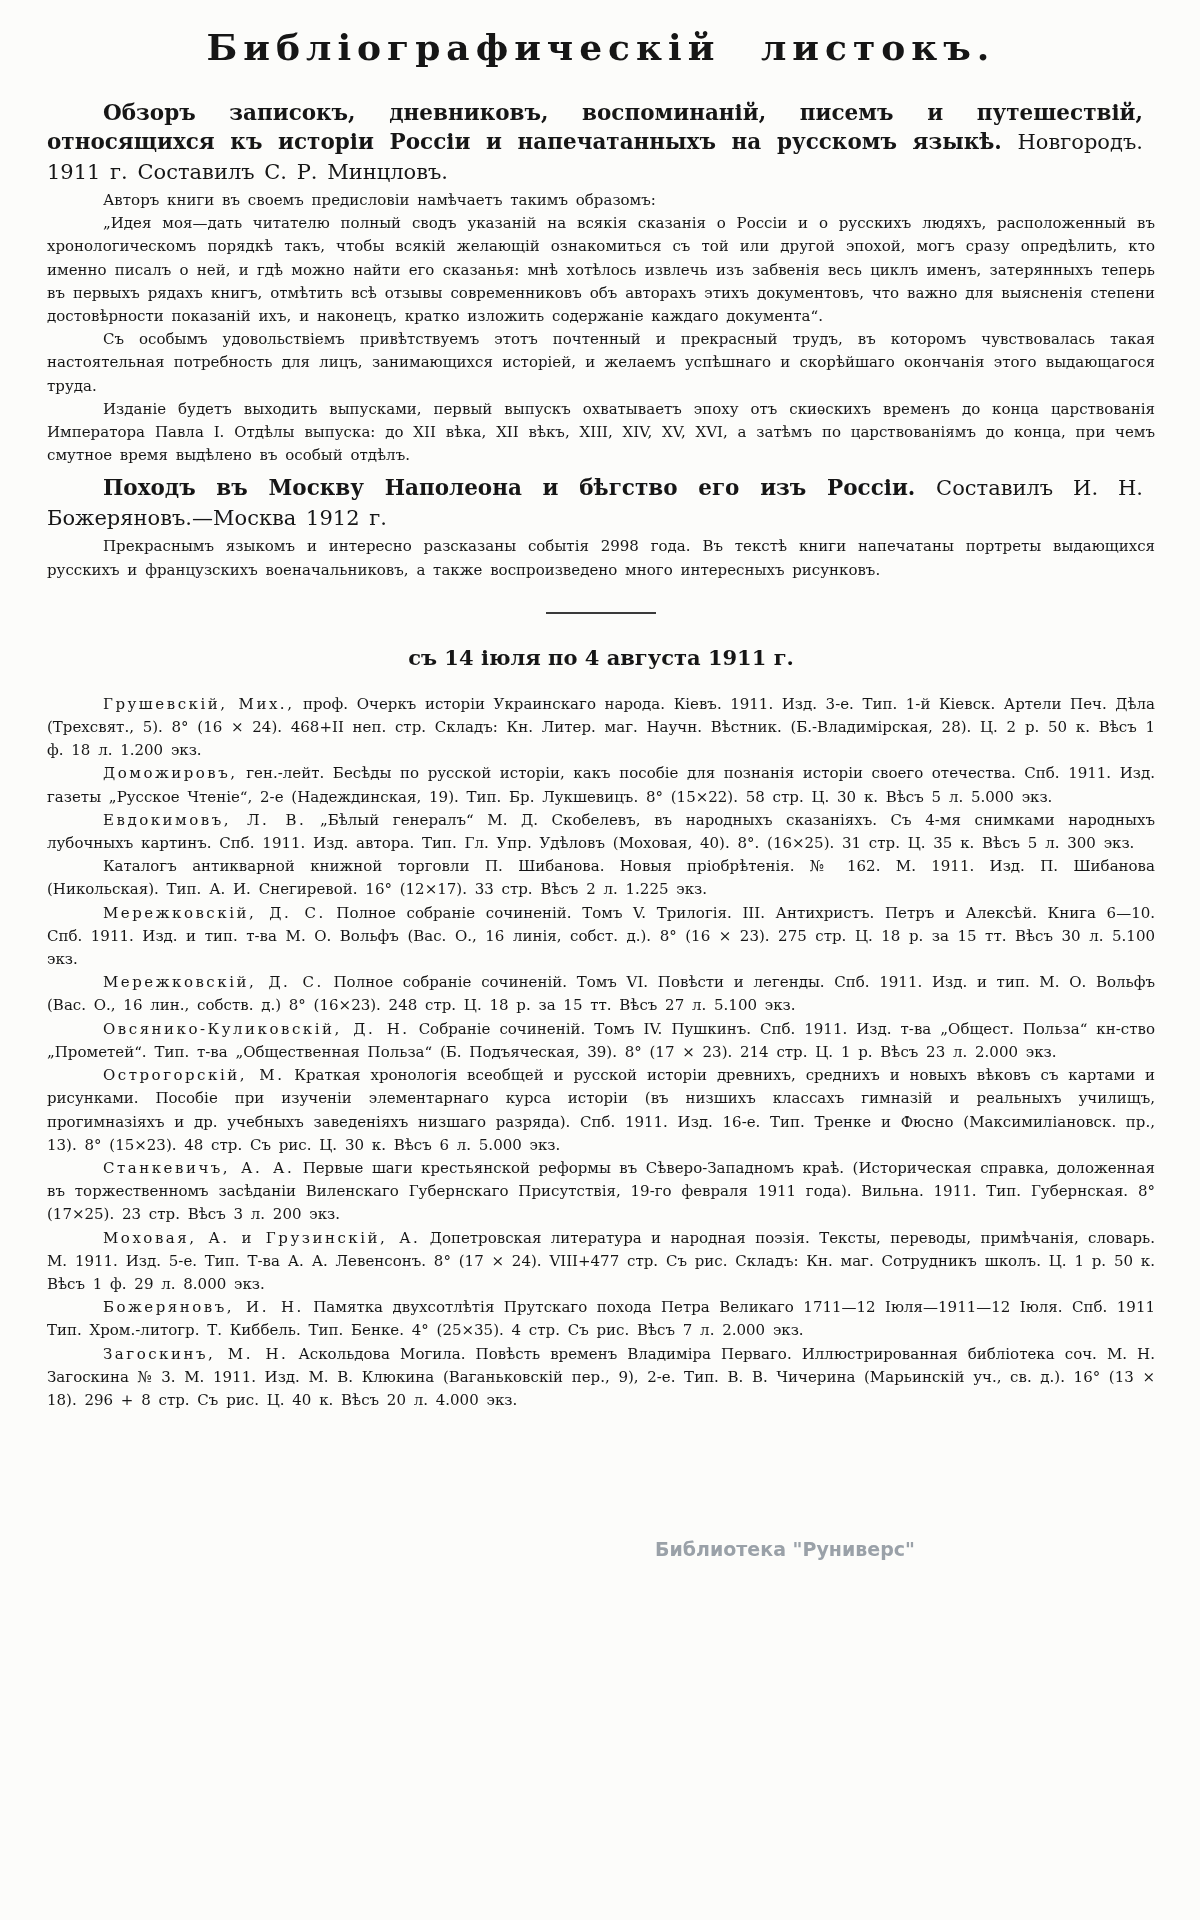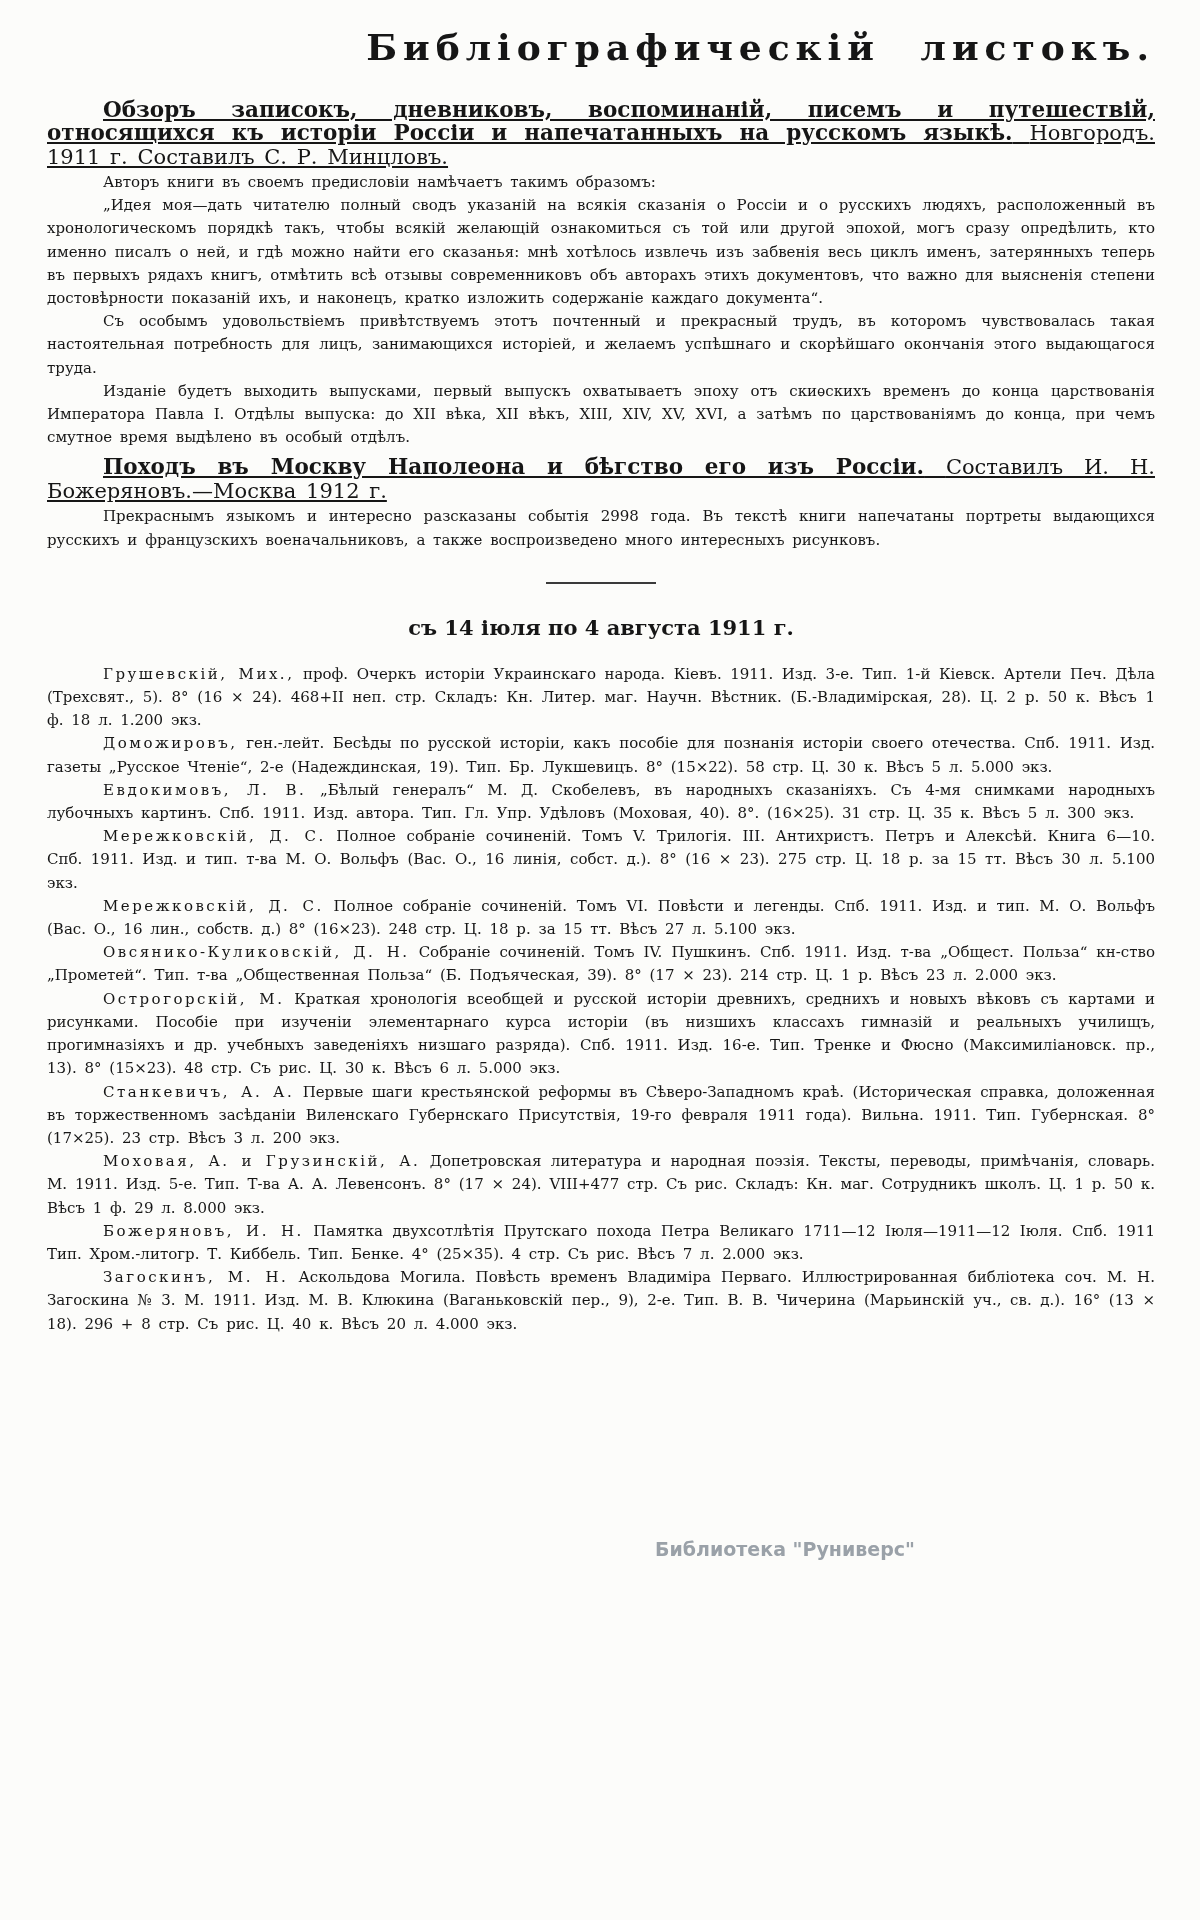--- a/index.html
+++ b/index.html
@@ -10,36 +10,35 @@
     overflow: hidden;
     position: relative;
     color: #161616;
     font-family: "DejaVu Serif", "Liberation Serif", serif;
   }
   .page { padding: 26px 45px 0 47px; }
 
   .doc-title {
     font-size: 36px;
     font-weight: 600;
-    text-align: right;
+    text-align: center;
     letter-spacing: 6px;
     word-spacing: 22px;
     margin: 0 0 30px 0;
     white-space: nowrap;
   }
 
   .review-title {
     font-size: 21.5px;
-    line-height: 23px;
+    line-height: 29px;
     font-weight: bold;
     text-align: justify;
     text-indent: 56px;
-    margin: 6px 0 2px 0;
+    margin: 6px 12px 2px 0;
     word-spacing: 3px;
-    text-decoration: underline;
   }
   .review-title .plain { font-weight: normal; font-size: 21px; }
 
   p.body, p.entry {
     font-size: 15px;
     line-height: 23.2px;
     text-align: justify;
     text-indent: 56px;
     margin: 0;
     word-spacing: 3px;
@@ -111,20 +110,24 @@
     </p>
     <p class="entry">
       <span class="spaced">Доможировъ,</span>
       <span>ген.-лейт. Бесѣды по русской исторіи, какъ пособіе для познанія исторіи своего отечества. Спб. 1911. Изд. газеты „Русское Чтеніе“, 2-е (Надеждинская, 19). Тип. Бр. Лукшевицъ. 8° (15×22). 58 стр. Ц. 30 к. Вѣсъ 5 л. 5.000 экз.</span>
     </p>
     <p class="entry">
       <span class="spaced">Евдокимовъ, Л. В.</span>
       <span>„Бѣлый генералъ“ М. Д. Скобелевъ, въ народныхъ сказаніяхъ. Съ 4-мя снимками народныхъ лубочныхъ картинъ. Спб. 1911. Изд. автора. Тип. Гл. Упр. Удѣловъ (Моховая, 40). 8°. (16×25). 31 стр. Ц. 35 к. Вѣсъ 5 л. 300 экз.</span>
     </p>
     <p class="entry">
+      <span class="spaced"></span>
+      <span>Каталогъ антикварной книжной торговли П. Шибанова. Новыя пріобрѣтенія. № 162. М. 1911. Изд. П. Шибанова (Никольская). Тип. А. И. Снегиревой. 16° (12×17). 33 стр. Вѣсъ 2 л. 1.225 экз.</span>
+    </p>
+    <p class="entry">
       <span class="spaced">Мережковскій, Д. С.</span>
       <span>Полное собраніе сочиненій. Томъ V. Трилогія. III. Антихристъ. Петръ и Алексѣй. Книга 6—10. Спб. 1911. Изд. и тип. т-ва М. О. Вольфъ (Вас. О., 16 линія, собст. д.). 8° (16 × 23). 275 стр. Ц. 18 р. за 15 тт. Вѣсъ 30 л. 5.100 экз.</span>
     </p>
     <p class="entry">
       <span class="spaced">Мережковскій, Д. С.</span>
       <span>Полное собраніе сочиненій. Томъ VI. Повѣсти и легенды. Спб. 1911. Изд. и тип. М. О. Вольфъ (Вас. О., 16 лин., собств. д.) 8° (16×23). 248 стр. Ц. 18 р. за 15 тт. Вѣсъ 27 л. 5.100 экз.</span>
     </p>
     <p class="entry">
       <span class="spaced">Овсянико-Куликовскій, Д. Н.</span>
       <span>Собраніе сочиненій. Томъ IV. Пушкинъ. Спб. 1911. Изд. т-ва „Общест. Польза“ кн-ство „Прометей“. Тип. т-ва „Общественная Польза“ (Б. Подъяческая, 39). 8° (17 × 23). 214 стр. Ц. 1 р. Вѣсъ 23 л. 2.000 экз.</span>

